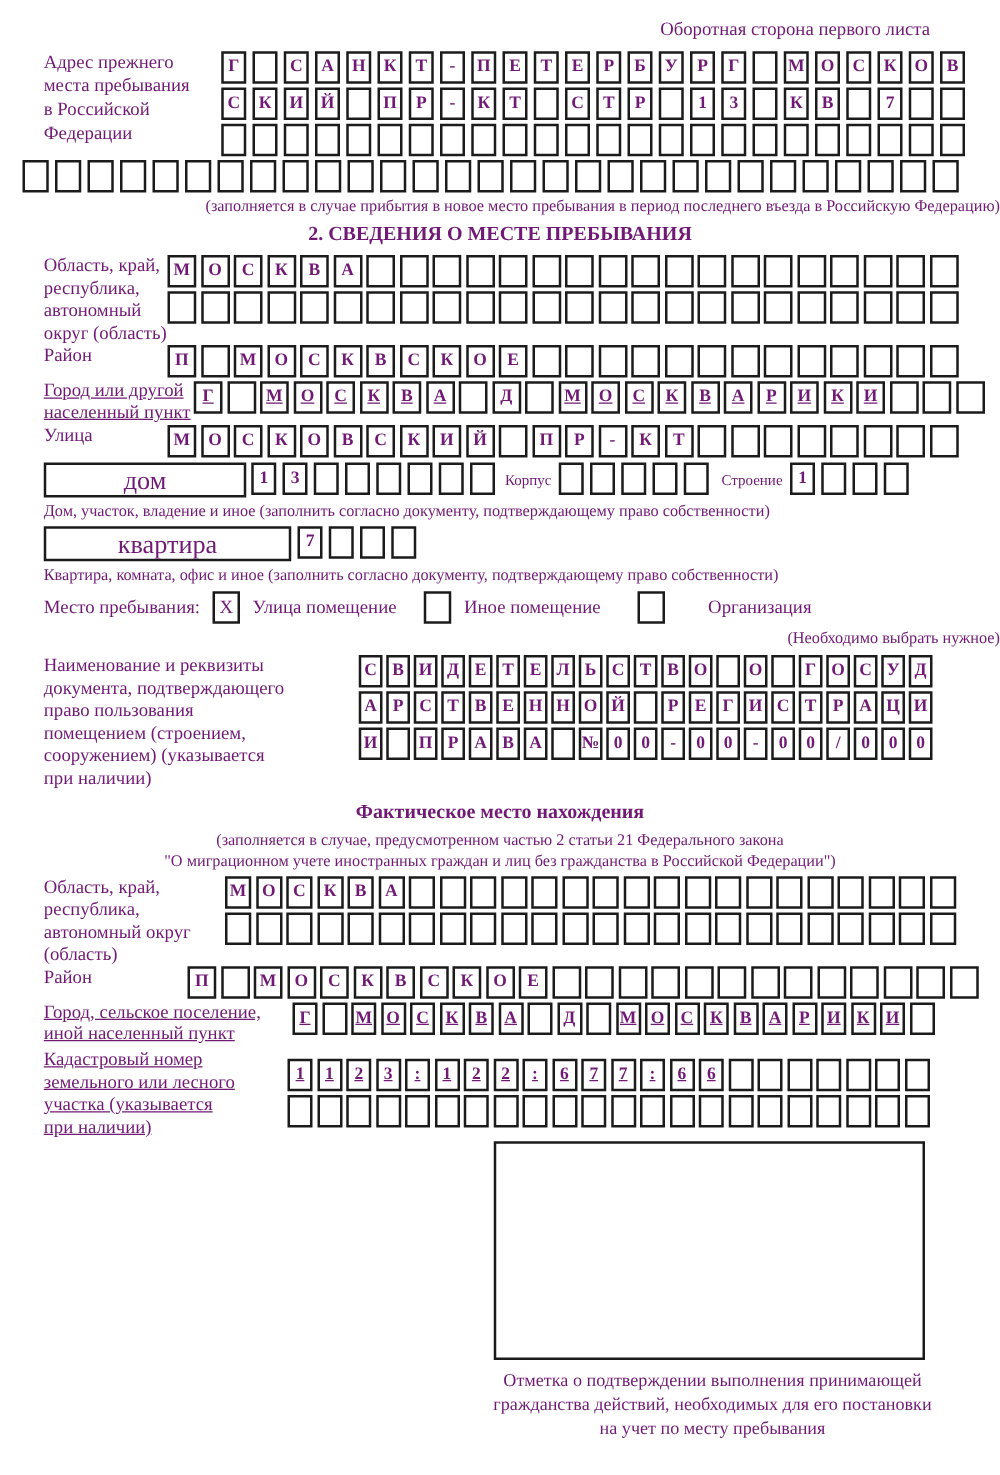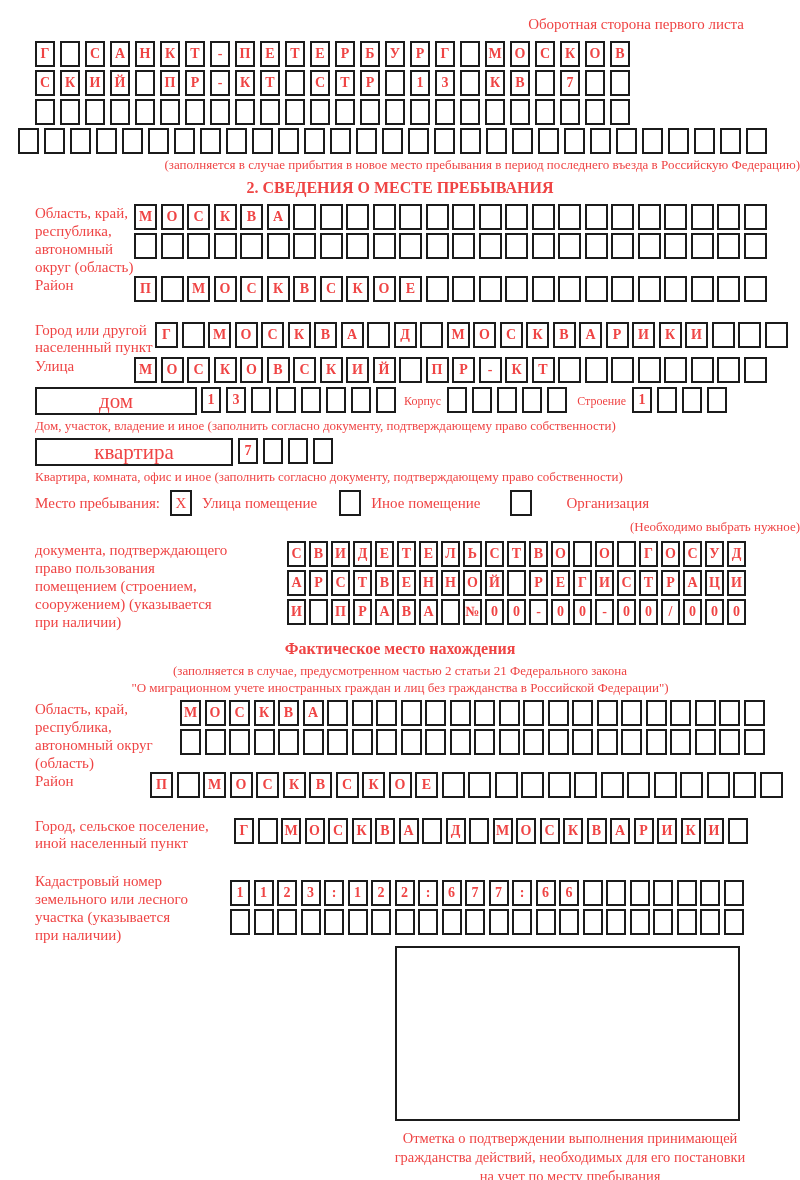--- a/index.html
+++ b/index.html
@@ -1,18 +1,18 @@
 <!DOCTYPE html>
 <html><head>
 <meta charset="utf-8">
 <style>
   html,body { margin:0; padding:0; background:#ffffff; }
   .page {
     position:relative; width:800px; height:1180px; overflow:hidden;
-    background:#ffffff; color:#ef4444;
+    background:#ffffff; color:#701a75;
     font-family:"Liberation Serif","DejaVu Serif",serif;
   }
   .page-note { margin-top:16px; padding-right:56px; text-align:right; font-size:15px; }
 
   .field { display:flex; align-items:flex-start; margin-left:35px; }
   .flabel { flex:none; font-size:15px; line-height:19px; }
   .flabel div { white-space:nowrap; }
   .w142 { width:142px; }
   .w99  { width:99px;  line-height:18px; }
   .w120 { width:120px; line-height:17px; }
@@ -41,21 +41,21 @@
   .cells .cell:last-child { margin-right:0; }
 
   .widegrid { margin-left:18px; margin-top:3px; }
 
   .cap { font-size:13px; line-height:16px; margin-top:3px; }
   .cap.center { text-align:right; }
   .cap.left { margin-left:35px; }
 
   .sec-title { margin-top:5px; text-align:center; font-weight:bold; font-size:16px; line-height:20px; }
 
-  .mt3 { margin-top:20px; } .mt1 { margin-top:1px; }
+  .mt3 { margin-top:3px;text-decoration:underline; } .mt1 { margin-top:1px; }
   .mt4 { margin-top:4px; } .mt6 { margin-top:6px; } .mt8 { margin-top:8px; }
 
   .inline-row { display:flex; align-items:flex-start; margin-left:35px; }
   .bigbox {
     flex:none; height:28px; box-sizing:border-box; border:2px solid #1b1b1b;
     display:flex; align-items:center; justify-content:center; font-size:21px;
   }
   .bb160 { width:162px; margin-right:4px; }
   .bb196 { width:198px; margin-right:5px; }
   .ilabel { flex:none; font-size:12px; line-height:28px; }
@@ -76,20 +76,26 @@
   .bold-center { text-align:center; font-weight:bold; font-size:16px; line-height:19px; }
 </style>
 </head>
 <body>
 
 <div class="page">
 
   <div class="page-note">Оборотная сторона первого листа</div>
 
   <div class="field mt8">
+    <div class="flabel w142">
+      <div>Адрес прежнего</div>
+      <div>места пребывания</div>
+      <div>в Российской</div>
+      <div>Федерации</div>
+    </div>
     <div class="gridcol">
       <div class="cells p25">
           <span class="cell">Г</span>
           <span class="cell"></span>
           <span class="cell">С</span>
           <span class="cell">А</span>
           <span class="cell">Н</span>
           <span class="cell">К</span>
           <span class="cell">Т</span>
           <span class="cell">-</span>
@@ -406,20 +412,21 @@
     <span class="ml10">Улица помещение</span>
     <span class="checkbox" style="margin-left:22px;"></span>
     <span class="ml10">Иное помещение</span>
     <span class="checkbox" style="margin-left:30px;"></span>
     <span style="margin-left:34px;">Организация</span>
   </div>
   <div class="cap center">(Необходимо выбрать нужное)</div>
 
   <div class="field mt6">
     <div class="flabel w252">
+      <div>Наименование и реквизиты</div>
       <div>документа, подтверждающего</div>
       <div>право пользования</div>
       <div>помещением (строением,</div>
       <div>сооружением) (указывается</div>
       <div>при наличии)</div>
     </div>
     <div class="gridcol">
       <div class="cells p22">
           <span class="cell">С</span>
           <span class="cell">В</span>

